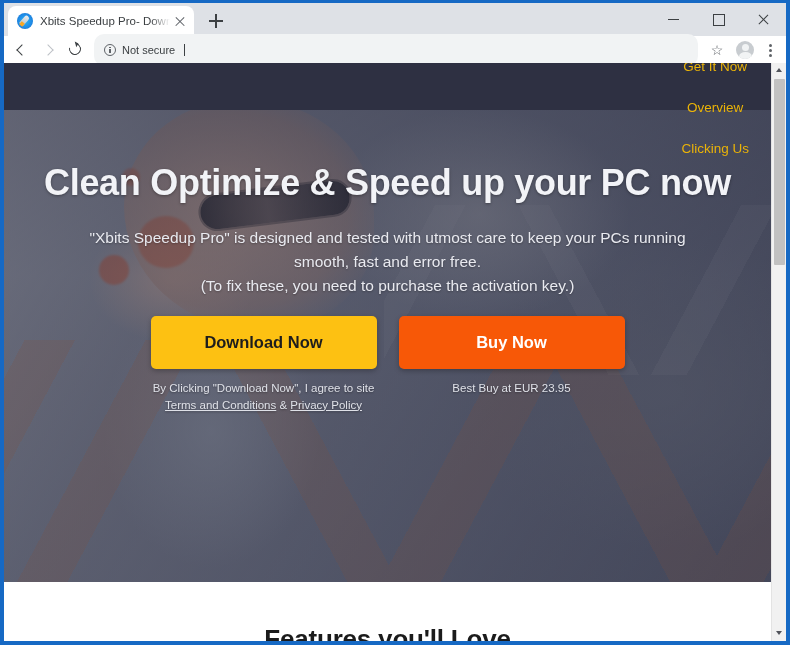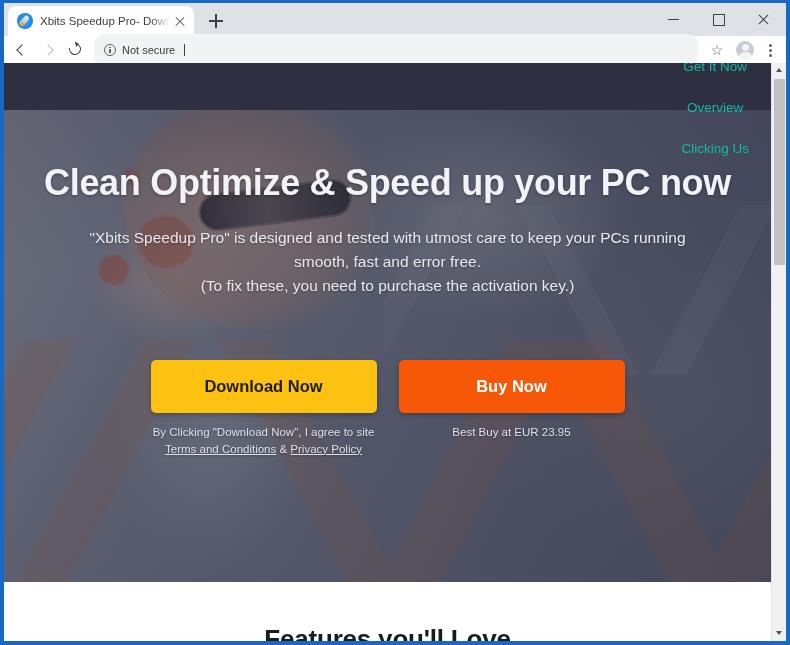--- a/index.html
+++ b/index.html
@@ -224,21 +224,21 @@
     width:6px; height:7px;
     background:linear-gradient(#ffb300,#ff6f00);
     clip-path:polygon(50% 100%, 0 0, 100% 0);
   }
   .brand-name {
     color:#ffffff; font-size:19px; font-weight:bold; letter-spacing:.1px;
   }
   .site-nav {
     margin-left:auto; display:flex; align-items:center; gap:26px;flex-direction:column;
   }
-  .nav-item { font-size:13.5px; color:#14b8a6; white-space:nowrap; }
+  .nav-item { font-size:13.5px; color:#eab308; white-space:nowrap; }
   .nav-item.active { color:#ffffff; }
 
   
   .hero {
     position:relative; height:472px; overflow:hidden;
     background:#6b6f80;
   }
   .hero-photo {
     position:absolute; inset:0;
     background:
@@ -306,21 +306,21 @@
     letter-spacing:-.3px;
     text-shadow:0 1px 3px rgba(0,0,0,.35);
   }
   .hero-sub {
     margin-top:22px;
     color:#e9eaf0; font-size:15.5px; line-height:1.55;
     max-width:620px;
     text-shadow:0 1px 2px rgba(0,0,0,.3);
   }
   .hero-cta {
-    margin-top:62px;
+    margin-top:18px;
     display:flex; gap:22px; align-items:flex-start;
   }
   .cta-col { display:flex; flex-direction:column; align-items:center; width:226px; }
   .btn {
     width:226px; height:53px;
     border-radius:5px;
     display:flex; align-items:center; justify-content:center;
     font-size:16.5px; font-weight:bold;
     box-shadow:0 2px 5px rgba(0,0,0,.25);
   }

